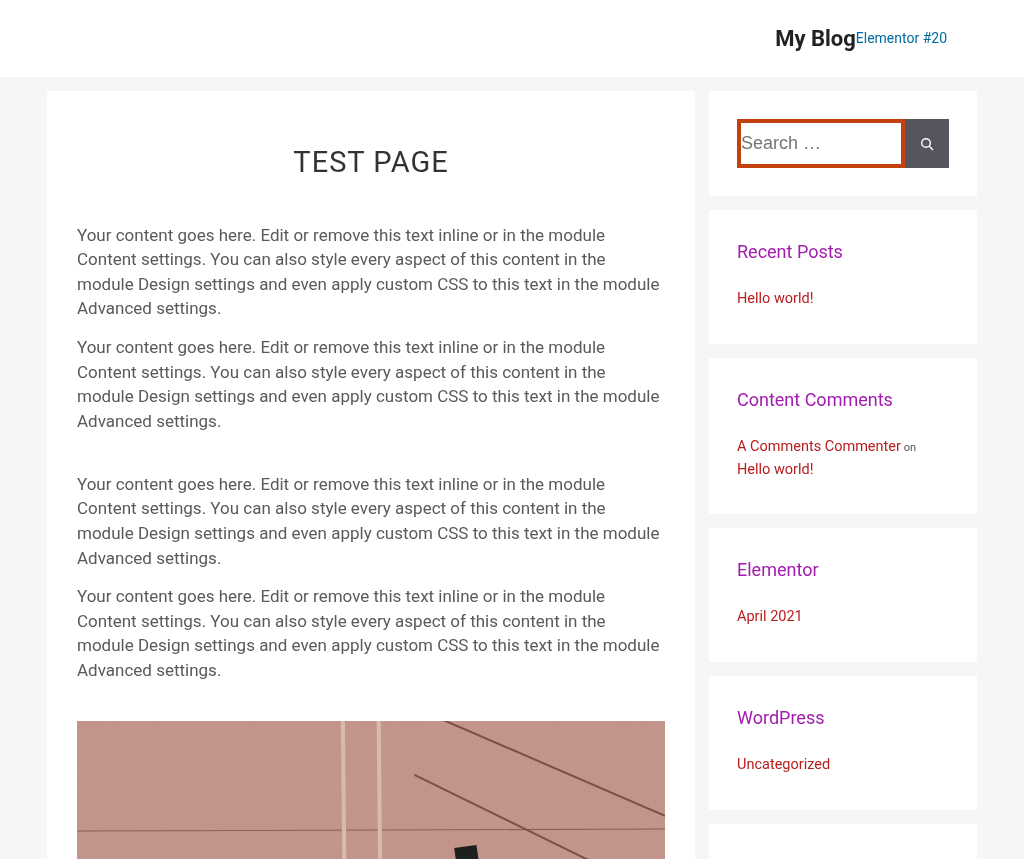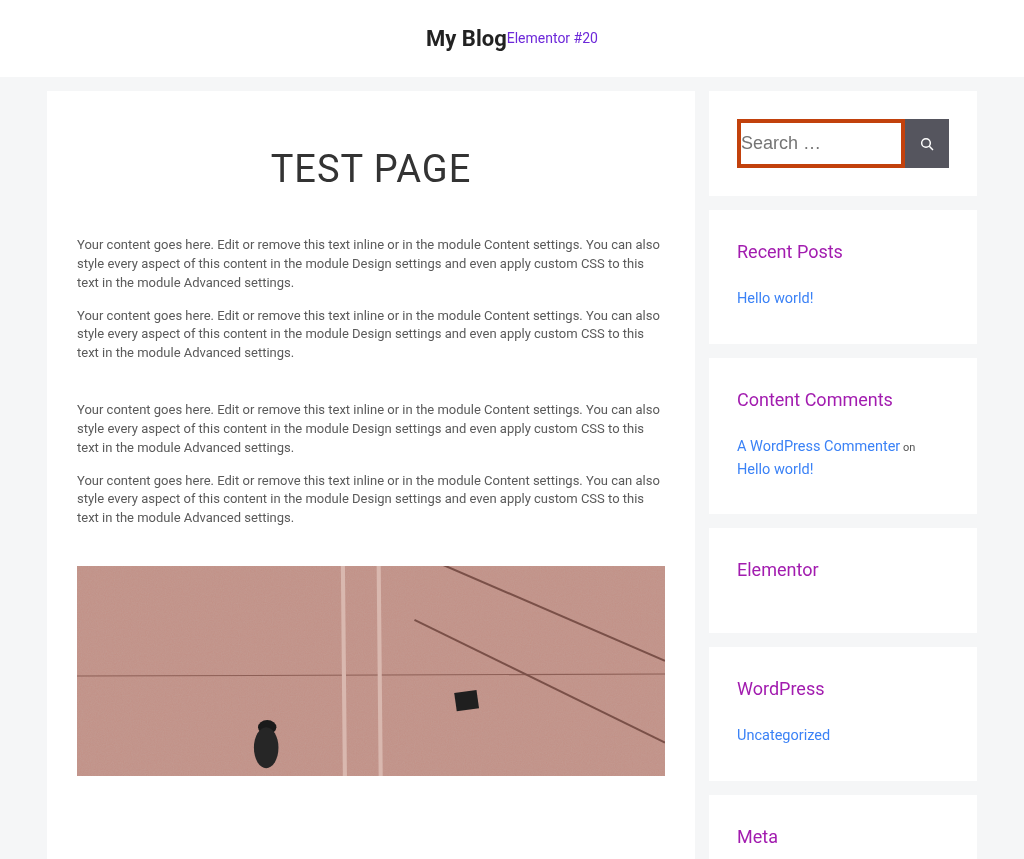--- a/index.html
+++ b/index.html
@@ -11,57 +11,57 @@
     line-height: 1.5;
   }
   .header {
     background: #fff;
     padding: 22px 0;
   }
   .header-inner {
     max-width: 930px;
     margin: 0 auto;
     display: flex;
-    justify-content: center;
+    justify-content: flex-end;
     align-items: center;
     padding: 0 30px;
   }
   .site-title {
     font-size: 22px;
     font-weight: 700;
     color: #222;
   }
   .nav-link {
-    color: #6d28d9;
+    color: #0369a1;
     font-size: 14px;
     text-decoration: none;
   }
   .container {
     max-width: 930px;
     margin: 14px auto 0;
     display: flex;
     gap: 14px;
     padding: 0 0 0 0;
   }
   .main {
     flex: 1;
     background: #fff;
     padding: 50px 30px 30px;
   }
   .page-title {
     text-align: center;
-    font-size: 38px;
+    font-size: 29px;
     font-weight: 400;
     color: #333;
     letter-spacing: 1px;
     margin-bottom: 38px;
   }
   .content-block p {
     color: #5a5a5a;
-    font-size: 13px;
+    font-size: 17px;
     line-height: 1.45;
     margin-bottom: 14px;
   }
   .content-block {
     margin-bottom: 38px;
   }
   .content-block:last-of-type { margin-bottom: 50px; }
   .image-block {
     width: 100%;
     height: 210px;
@@ -103,21 +103,21 @@
     width: 44px;
     background: #55555e;
     border: none;
     display: flex;
     align-items: center;
     justify-content: center;
     cursor: pointer;
   }
   .search-btn svg { width: 16px; height: 16px; }
   .widget a {
-    color: #3b82f6;
+    color: #b91c1c;
     text-decoration: none;
     font-size: 14.5px;
   }
   .widget .on-text {
     color: #555;
     font-size: 11px;
   }
   .widget-list { list-style: none; }
   .widget-list li { margin-bottom: 6px; line-height: 1.5; }
 </style>
@@ -190,27 +190,32 @@
         <li>
           <a href="#">Hello world!</a>
         </li>
       </ul>
     </div>
 
     <div class="widget">
       <h3 class="widget-title">Content Comments</h3>
       <ul class="widget-list">
         <li>
-          <a href="#">A WordPress Commenter</a><span class="on-text"> on </span><a href="#">Hello world!</a>
+          <a href="#">A Comments Commenter</a><span class="on-text"> on </span><a href="#">Hello world!</a>
         </li>
       </ul>
     </div>
 
     <div class="widget">
       <h3 class="widget-title">Elementor</h3>
+      <ul class="widget-list">
+        <li>
+          <a href="#">April 2021</a>
+        </li>
+      </ul>
     </div>
 
     <div class="widget">
       <h3 class="widget-title">WordPress</h3>
       <ul class="widget-list">
         <li>
           <a href="#">Uncategorized</a>
         </li>
       </ul>
     </div>

